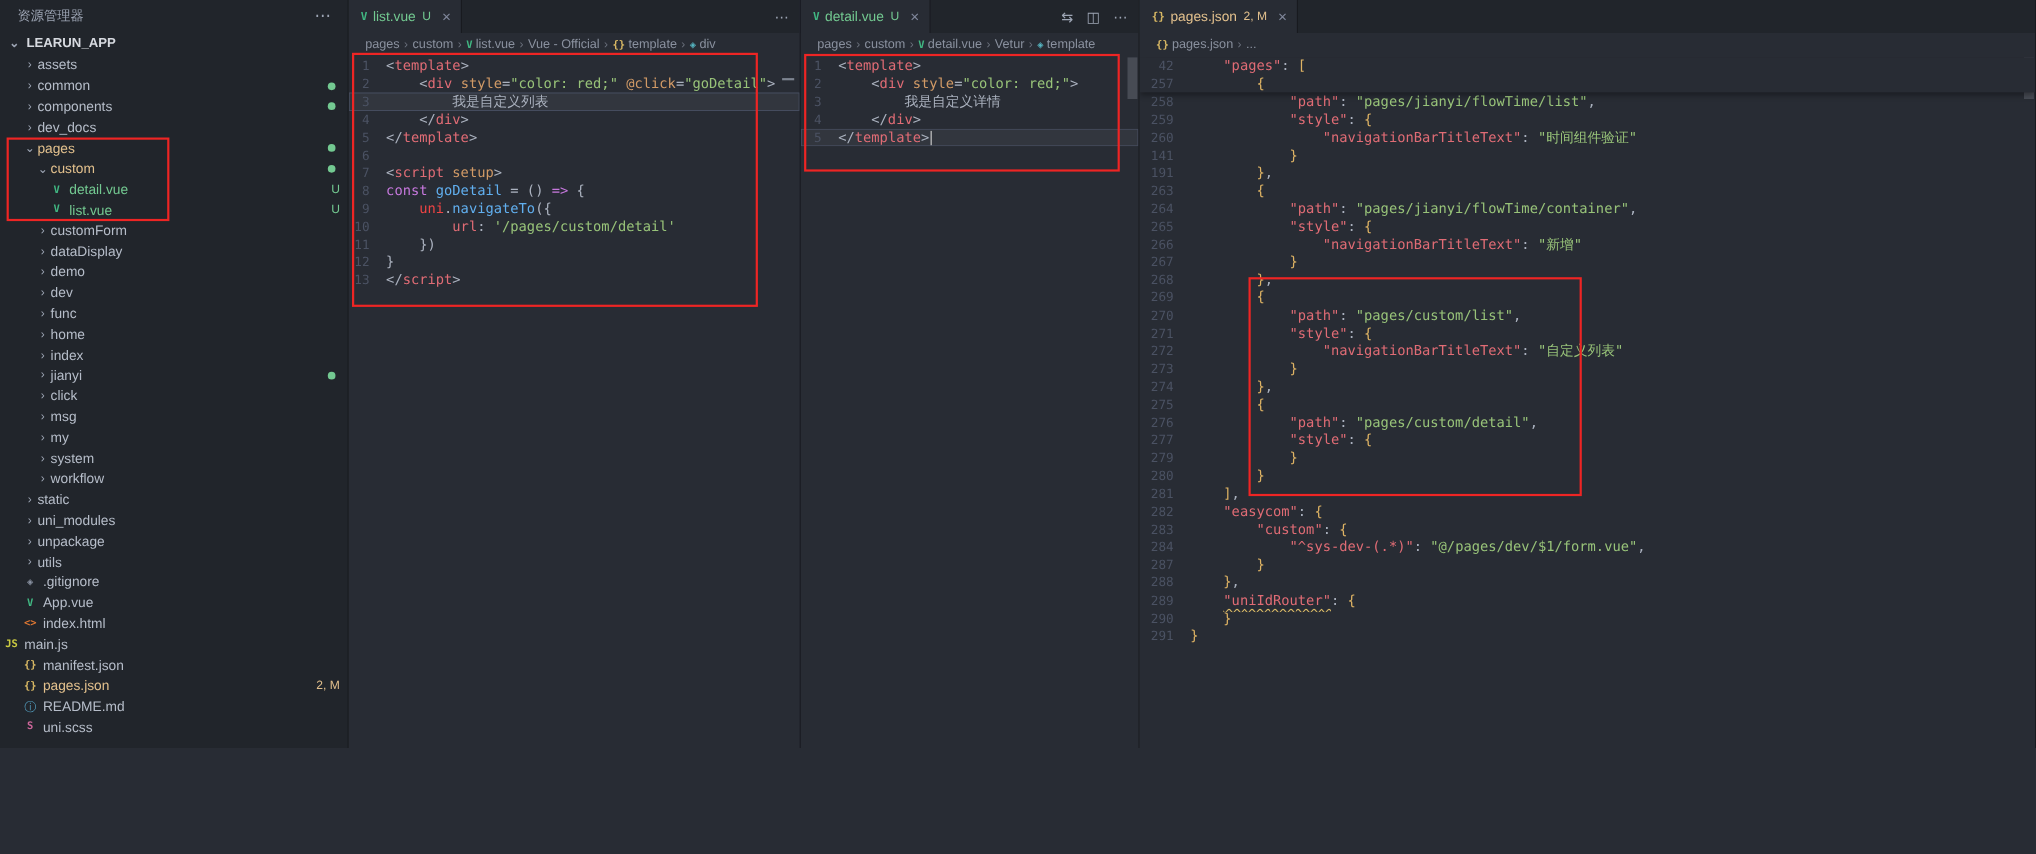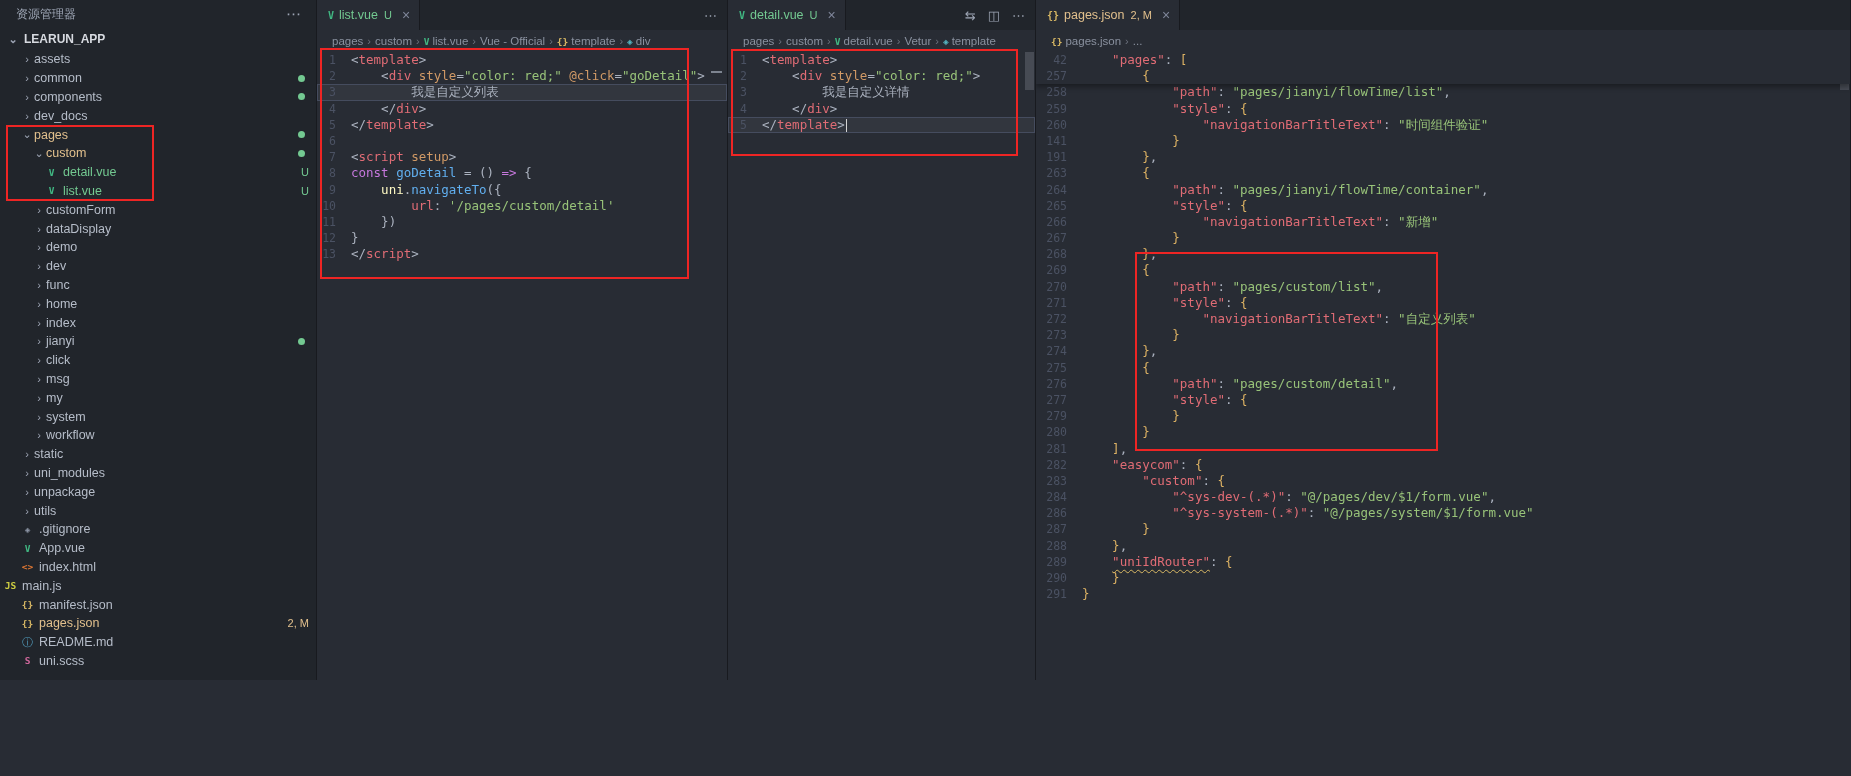--- a/index.html
+++ b/index.html
@@ -50,21 +50,21 @@
   
   .code{flex:1;position:relative;overflow:hidden;padding-top:0;
     font-family:"DejaVu Sans Mono","Liberation Mono",monospace;font-size:12.5px}
   .crow{display:flex;height:16.2px;line-height:16.2px;white-space:pre}
   .crow.cur{background:rgba(255,255,255,0.05);box-shadow:inset 0 0 0 1px #454c5e}
   .ln{flex:none;width:34px;text-align:right;padding-right:15px;color:#4b5263;font-size:11.5px}
   .g3 .ln{width:46px}
   .lc{flex:1}
   .stickywrap{position:relative;z-index:2;background:#282c34;box-shadow:0 3px 5px rgba(0,0,0,.35)}
   .tk-p{color:#abb2bf}.tk-tag{color:#e06c75}.tk-attr{color:#d19a66}.tk-str{color:#98c379}
-  .tk-kw{color:#c678dd}.tk-fn{color:#61afef}.tk-var{color:#fef9c3}.tk-key{color:#e06c75}
+  .tk-kw{color:#c678dd}.tk-fn{color:#61afef}.tk-var{color:#ef4444}.tk-key{color:#e06c75}
   .tk-b{color:#deb364}
   .tk-wkey{color:#e06c75;text-decoration:underline wavy #d8b864;text-decoration-thickness:1px;text-underline-offset:3px}
   .cursor{display:inline-block;width:1.5px;height:13px;background:#d4d4d4;vertical-align:middle;margin-left:1px}
   .mini-dash{position:absolute;right:5px;top:19px;width:11px;height:2px;background:#9aa2af;opacity:.75}
   .scroll-thumb{position:absolute;right:1px;top:0;width:9px;height:38px;background:rgba(130,135,145,.35)}
 
   
   .redbox{position:absolute;border:2px solid #ee2524;pointer-events:none;z-index:20}
 </style>
 </head>
@@ -389,21 +389,20 @@
             <div class="crow"><span class="ln">274</span><span class="lc"><span class="tk-p">        </span><span class="tk-b">}</span><span class="tk-p">,</span></span></div>
             <div class="crow"><span class="ln">275</span><span class="lc"><span class="tk-p">        </span><span class="tk-b">{</span></span></div>
             <div class="crow"><span class="ln">276</span><span class="lc"><span class="tk-p">            </span><span class="tk-key">"path"</span><span class="tk-p">: </span><span class="tk-str">"pages/custom/detail"</span><span class="tk-p">,</span></span></div>
             <div class="crow"><span class="ln">277</span><span class="lc"><span class="tk-p">            </span><span class="tk-key">"style"</span><span class="tk-p">: </span><span class="tk-b">{</span></span></div>
             <div class="crow"><span class="ln">279</span><span class="lc"><span class="tk-p">            </span><span class="tk-b">}</span></span></div>
             <div class="crow"><span class="ln">280</span><span class="lc"><span class="tk-p">        </span><span class="tk-b">}</span></span></div>
             <div class="crow"><span class="ln">281</span><span class="lc"><span class="tk-p">    </span><span class="tk-b">]</span><span class="tk-p">,</span></span></div>
             <div class="crow"><span class="ln">282</span><span class="lc"><span class="tk-p">    </span><span class="tk-key">"easycom"</span><span class="tk-p">: </span><span class="tk-b">{</span></span></div>
             <div class="crow"><span class="ln">283</span><span class="lc"><span class="tk-p">        </span><span class="tk-key">"custom"</span><span class="tk-p">: </span><span class="tk-b">{</span></span></div>
             <div class="crow"><span class="ln">284</span><span class="lc"><span class="tk-p">            </span><span class="tk-key">"^sys-dev-(.*)"</span><span class="tk-p">: </span><span class="tk-str">"@/pages/dev/$1/form.vue"</span><span class="tk-p">,</span></span></div>
-            <div class="crow"><span class="ln">286</span><span class="lc"><span class="tk-p">            </span><span class="tk-key">"^sys-system-(.*)"</span><span class="tk-p">: </span><span class="tk-str">"@/pages/system/$1/form.vue"</span></span></div>
             <div class="crow"><span class="ln">287</span><span class="lc"><span class="tk-p">        </span><span class="tk-b">}</span></span></div>
             <div class="crow"><span class="ln">288</span><span class="lc"><span class="tk-p">    </span><span class="tk-b">}</span><span class="tk-p">,</span></span></div>
             <div class="crow"><span class="ln">289</span><span class="lc"><span class="tk-p">    </span><span class="tk-wkey">"uniIdRouter"</span><span class="tk-p">: </span><span class="tk-b">{</span></span></div>
             <div class="crow"><span class="ln">290</span><span class="lc"><span class="tk-p">    </span><span class="tk-b">}</span></span></div>
             <div class="crow"><span class="ln">291</span><span class="lc"><span class="tk-b">}</span></span></div>
           </div>
         <div class="scroll-thumb"></div>
       </div>
     </section>
 

